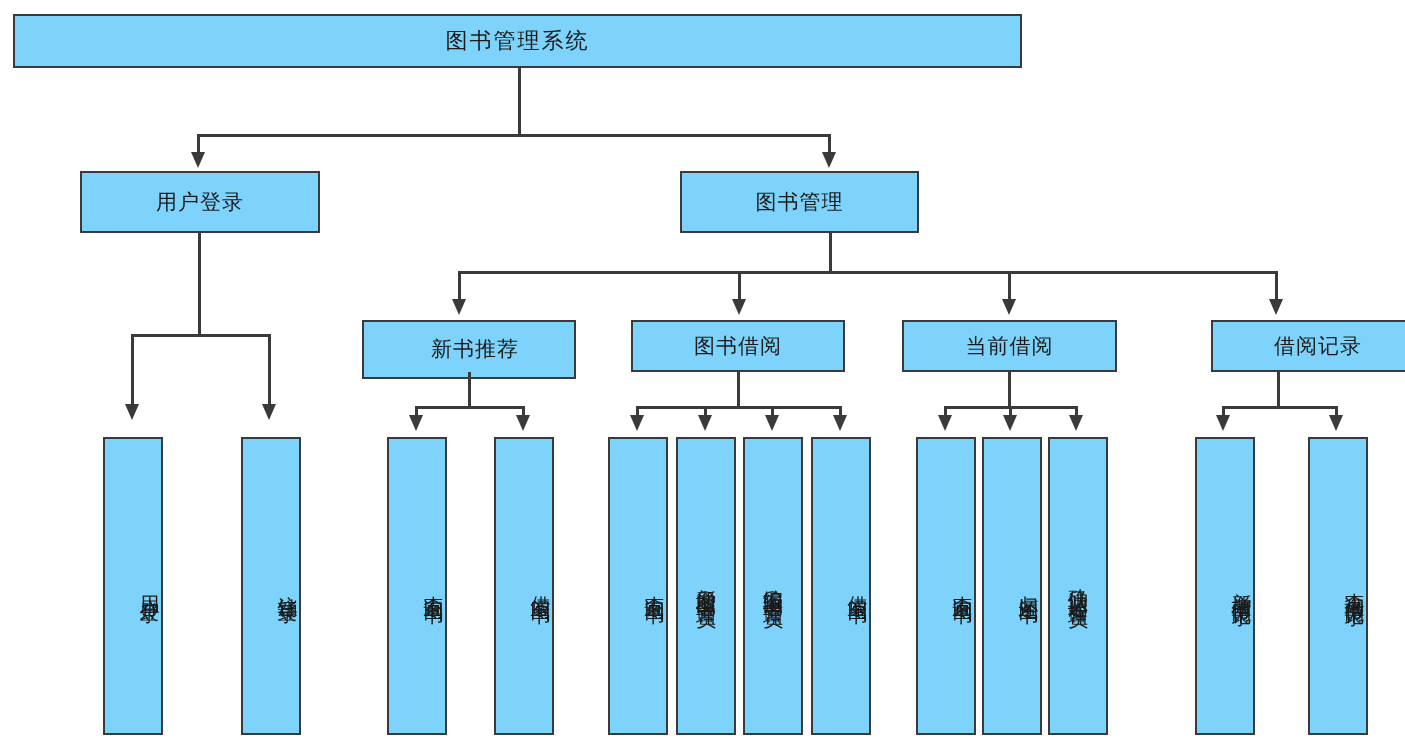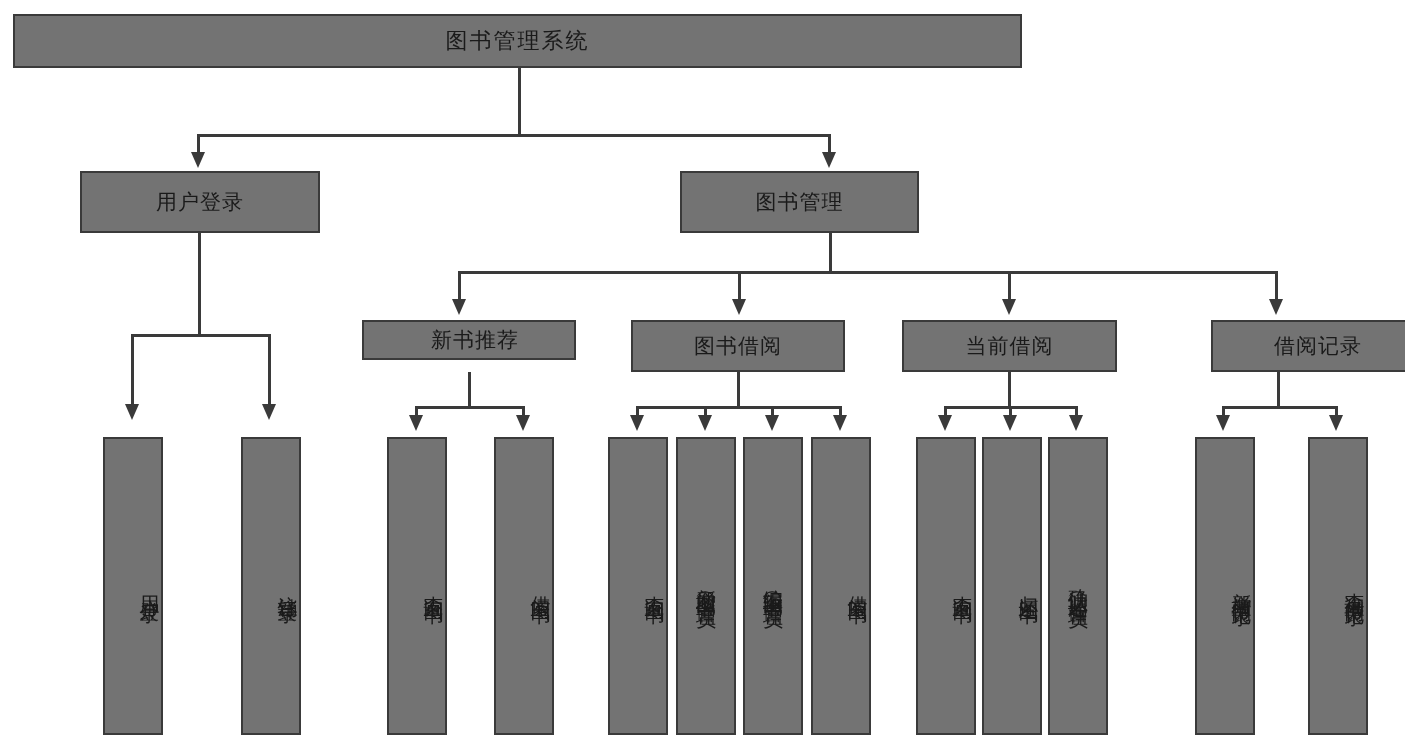--- a/index.html
+++ b/index.html
@@ -14,21 +14,21 @@
     position: relative;
     width: 1405px;
     height: 747px;
     background: #ffffff;
     overflow: hidden;
   }
   .node {
     position: absolute;
     box-sizing: border-box;
     border: 2px solid #3a3a3a;
-    background: #737373;
+    background: #7dd3fc;
     display: flex;
     align-items: center;
     justify-content: center;
     color: #1a1a1a;
     line-height: 1.15;
   }
   .node.h {
     font-size: 21px;
     letter-spacing: 1px;
   }
@@ -115,21 +115,21 @@
 
   <div class="conn vline" style="left:458px; top:271px; width:3px; height:32px;"></div>
   <div class="arrow" style="left:452px; top:299px;"></div>
   <div class="conn vline" style="left:738px; top:271px; width:3px; height:32px;"></div>
   <div class="arrow" style="left:732px; top:299px;"></div>
   <div class="conn vline" style="left:1008px; top:271px; width:3px; height:32px;"></div>
   <div class="arrow" style="left:1002px; top:299px;"></div>
   <div class="conn vline" style="left:1275px; top:271px; width:3px; height:32px;"></div>
   <div class="arrow" style="left:1269px; top:299px;"></div>
 
-  <div class="node h" style="left:362px; top:320px; width:214px; height:40px;padding-left:12px;">
+  <div class="node h" style="left:362px; top:320px; width:214px; height:59px;padding-left:12px;">
     <span>新书推荐</span>
   </div>
   <div class="node h" style="left:902px; top:320px; width:215px; height:52px;">
     <span>当前借阅</span>
   </div>
   <div class="node h" style="left:631px; top:320px; width:214px; height:52px;">
     <span>图书借阅</span>
   </div>
   <div class="node h" style="left:1171px; top:320px; width:214px; height:52px;margin-left:40px;">
     <span>借阅记录</span>

